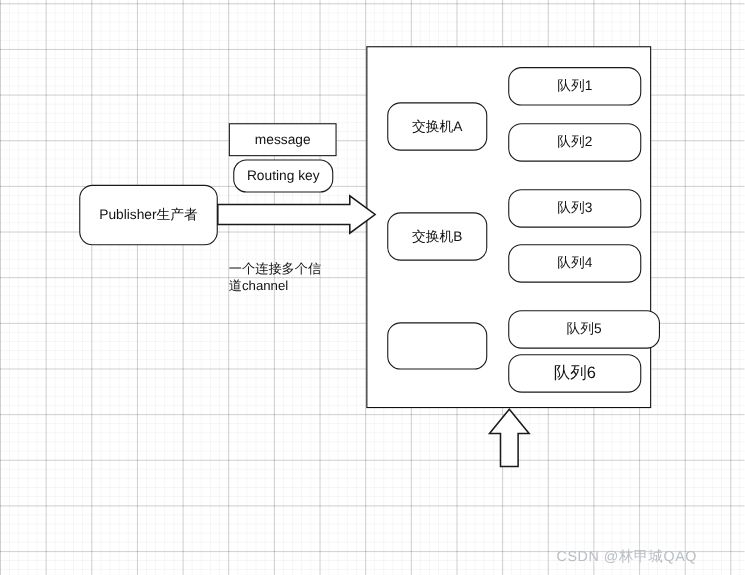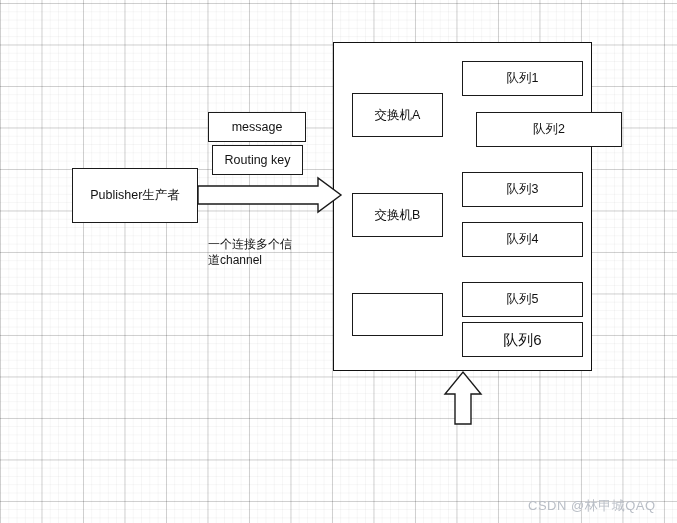--- a/index.html
+++ b/index.html
@@ -31,41 +31,40 @@
     box-sizing: border-box;
     background: #ffffff;
     border: 1.3px solid #1a1a1a;
     display: flex;
     align-items: center;
     justify-content: center;
     color: #121212;
     line-height: 1.15;
     text-align: center;
   }
-  .rounded { border-radius: 0; }
+  .rounded { border-radius: 12px; }
   .sharp { border-radius: 0; }
   .container-box {
     position: absolute;
     box-sizing: border-box;
     background: #ffffff;
     border: 1.8px solid #111111;
     border-radius: 0;
   }
   .plain-label {
     position: absolute;
     color: #121212;
     line-height: 1.35;
     white-space: pre-line;
   }
   .watermark {
     position: absolute;
     color: #b9bec6;
     letter-spacing: 0.5px;
     white-space: nowrap;
-    margin-left: 22px;
   }
   svg.overlay {
     position: absolute;
     left: 0;
     top: 0;
     width: 677px;
     height: 523px;
     pointer-events: none;
   }
 </style>
@@ -103,30 +102,30 @@
     <span>交换机B</span>
   </div>
 
   <div class="node rounded" style="left:352px; top:293px; width:91px; height:43px; font-size:12.5px;">
     <span></span>
   </div>
 
   <div class="node rounded" style="left:462px; top:61px; width:121px; height:35px; font-size:12.5px;">
     <span>队列1</span>
   </div>
-  <div class="node rounded" style="left:476px; top:112px; width:146px; height:35px; font-size:12.5px;">
+  <div class="node rounded" style="left:462px; top:112px; width:121px; height:35px; font-size:12.5px;">
     <span>队列2</span>
   </div>
   <div class="node rounded" style="left:462px; top:172px; width:121px; height:35px; font-size:12.5px;">
     <span>队列3</span>
   </div>
   <div class="node rounded" style="left:462px; top:222px; width:121px; height:35px; font-size:12.5px;">
     <span>队列4</span>
   </div>
-  <div class="node rounded" style="left:462px; top:282px; width:121px; height:35px; font-size:12.5px;">
+  <div class="node rounded" style="left:462px; top:282px; width:138px; height:35px; font-size:12.5px;">
     <span>队列5</span>
   </div>
   <div class="node rounded" style="left:462px; top:322px; width:121px; height:35px; font-size:15px;">
     <span>队列6</span>
   </div>
 
 
   <svg class="overlay" viewBox="0 0 677 523">
 
     <polygon points="198,186 318,186 318,178 341,195 318,212 318,204 198,204" fill="#ffffff" stroke="#1a1a1a" stroke-width="1.4" stroke-linejoin="miter"></polygon>

